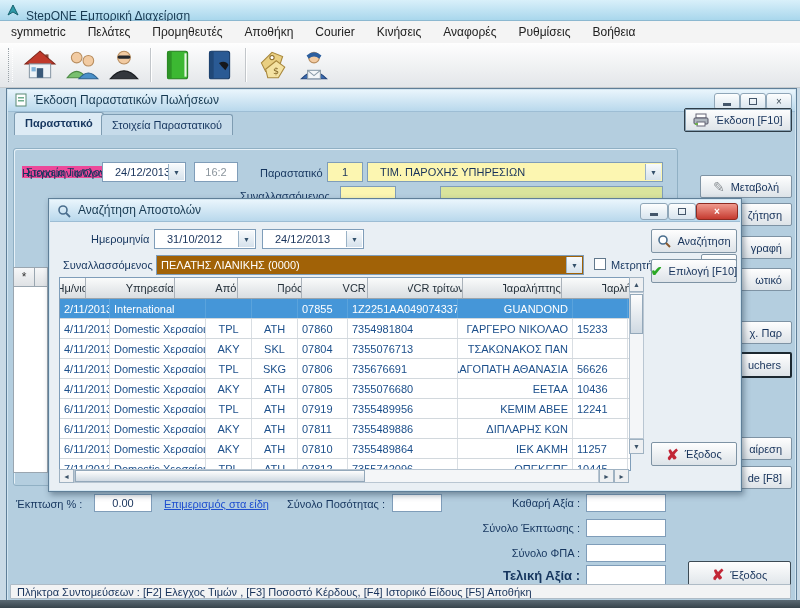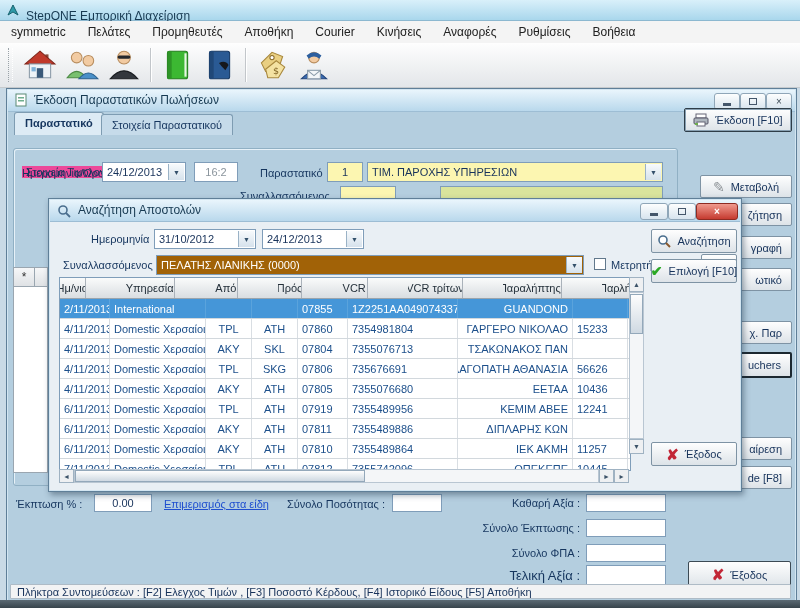--- a/index.html
+++ b/index.html
@@ -28,21 +28,21 @@
     color:#173a52;font-size:12px;border-bottom:1px solid #9dbdd4;}
   .winbtn{height:15px;border:1px solid #8fa6b8;border-radius:3px;
     background:linear-gradient(#fdfefe,#d7e4ee);display:flex;align-items:center;justify-content:center;
     color:#3a4a56;font-size:10px;line-height:1;}
   .winbtn.red{background:linear-gradient(#f09a8e,#c53b30);color:#fff;border-color:#8d2b22;font-weight:bold;}
   .mini-glyph{width:8px;height:3px;background:#44566a;margin-top:6px;}
   .max-glyph{width:8px;height:7px;border:1px solid #44566a;box-sizing:border-box;}
   
   .lbl{font-size:11px;color:#15355e;white-space:nowrap;}
   .field{background:#fff;border:1px solid #7f9db9;font-size:11px;color:#17325a;
-    display:flex;align-items:center;padding:0 4px;box-sizing:border-box;white-space:nowrap;overflow:hidden;}
+    display:flex;align-items:center;padding:0 12px;box-sizing:border-box;white-space:nowrap;overflow:hidden;}
   .yellow{background:#fcf6b1;}
   .green{background:#d9e49c;}
   .combo-arrow{position:absolute;right:1px;top:1px;bottom:1px;width:15px;
     background:linear-gradient(#f7fafc,#d6e2ec);border-left:1px solid #9ab2c6;
     display:flex;align-items:center;justify-content:center;font-size:7px;color:#33506a;}
   .btn{background:linear-gradient(#fefefe,#dde3e8);border:1px solid #7e93a4;border-radius:2px;
     font-size:11px;color:#16325a;display:flex;align-items:center;justify-content:center;
     gap:6px;box-sizing:border-box;cursor:default;white-space:nowrap;}
   .btn.dark{border:1px solid #2e3d48;box-shadow:0 0 0 1px #88a0b2 inset;}
   .frag{justify-content:flex-end;padding-right:9px;}
@@ -250,21 +250,21 @@
   <span class="abs link" style="left:164px;top:498px;">Επιμερισμός στα είδη</span>
   <span class="abs lbl" style="left:287px;top:498px;">Σύνολο Ποσότητας :</span>
   <div class="abs field" style="left:392px;top:494px;width:50px;height:18px;"></div>
 
   <span class="abs lbl" style="left:505px;top:497px;width:75px;text-align:right;">Καθαρή Αξία :</span>
   <div class="abs field" style="left:586px;top:494px;width:80px;height:18px;"></div>
   <span class="abs lbl" style="left:470px;top:522px;width:110px;text-align:right;">Σύνολο Έκπτωσης :</span>
   <div class="abs field" style="left:586px;top:519px;width:80px;height:18px;"></div>
   <span class="abs lbl" style="left:490px;top:547px;width:90px;text-align:right;">Σύνολο ΦΠΑ :</span>
   <div class="abs field" style="left:586px;top:544px;width:80px;height:18px;"></div>
-  <span class="abs lbl" style="left:460px;top:568px;width:120px;text-align:right;font-weight:normal;font-size:13px;">Τελική Αξία :</span>
+  <span class="abs lbl" style="left:460px;top:568px;width:120px;text-align:right;font-weight:bold;font-size:13px;">Τελική Αξία :</span>
   <div class="abs field" style="left:586px;top:565px;width:80px;height:22px;"></div>
 
   <div class="abs btn" style="left:688px;top:561px;width:103px;height:27px;border:1px solid #3c4a54;">
     <span class="xmark">✘</span>
     <span>Έξοδος</span>
   </div>
 
   <div class="abs statusbar" style="left:10px;top:584px;width:781px;height:15px;">
     <span>Πλήκτρα Συντομεύσεων : [F2] Ελεγχος Τιμών , [F3] Ποσοστό Κέρδους, [F4] Ιστορικό Είδους [F5] Αποθήκη</span>
   </div>

